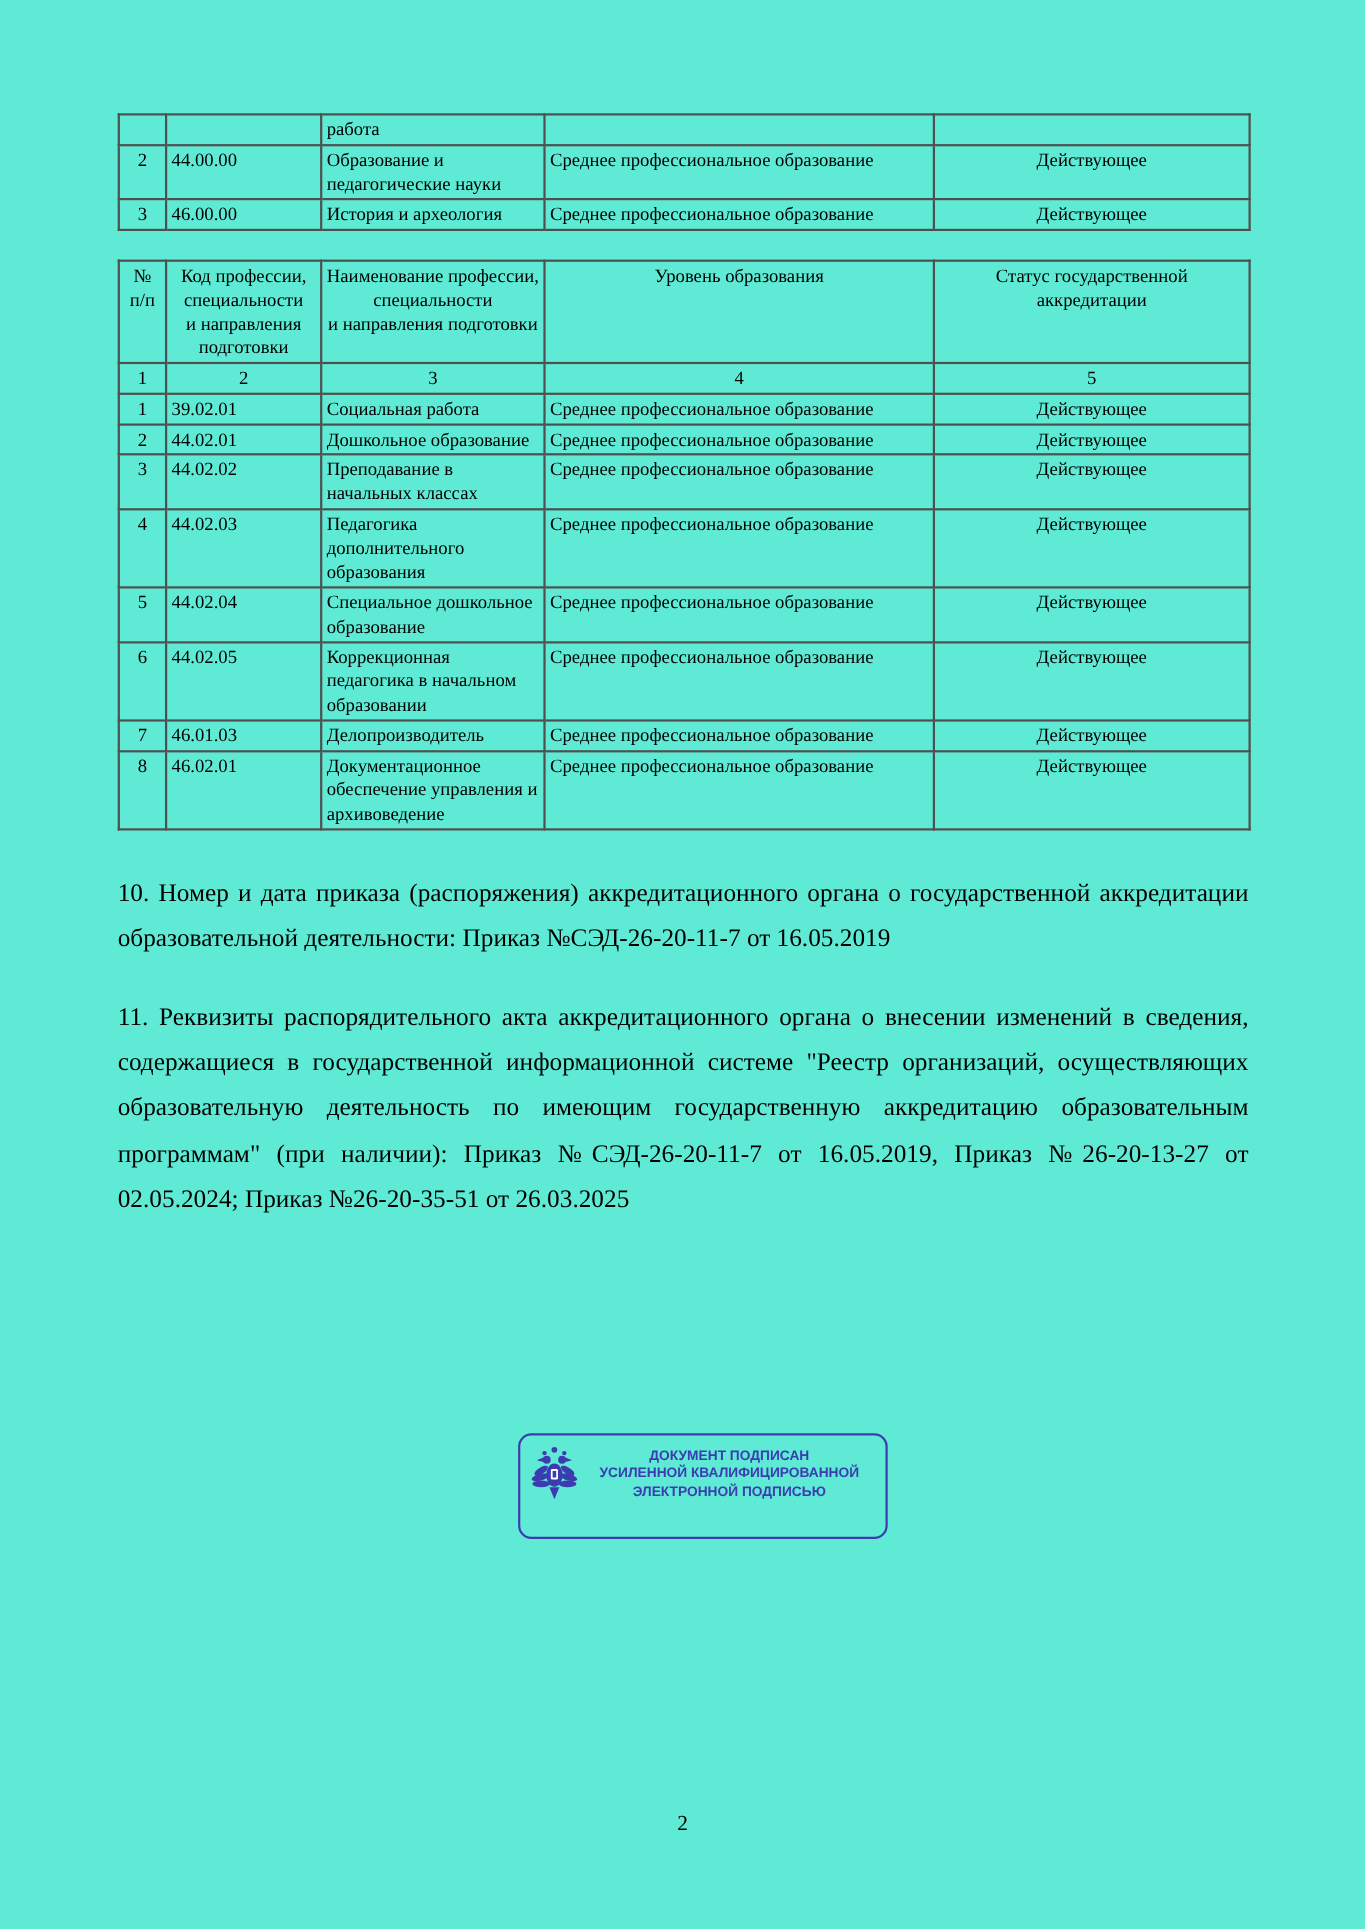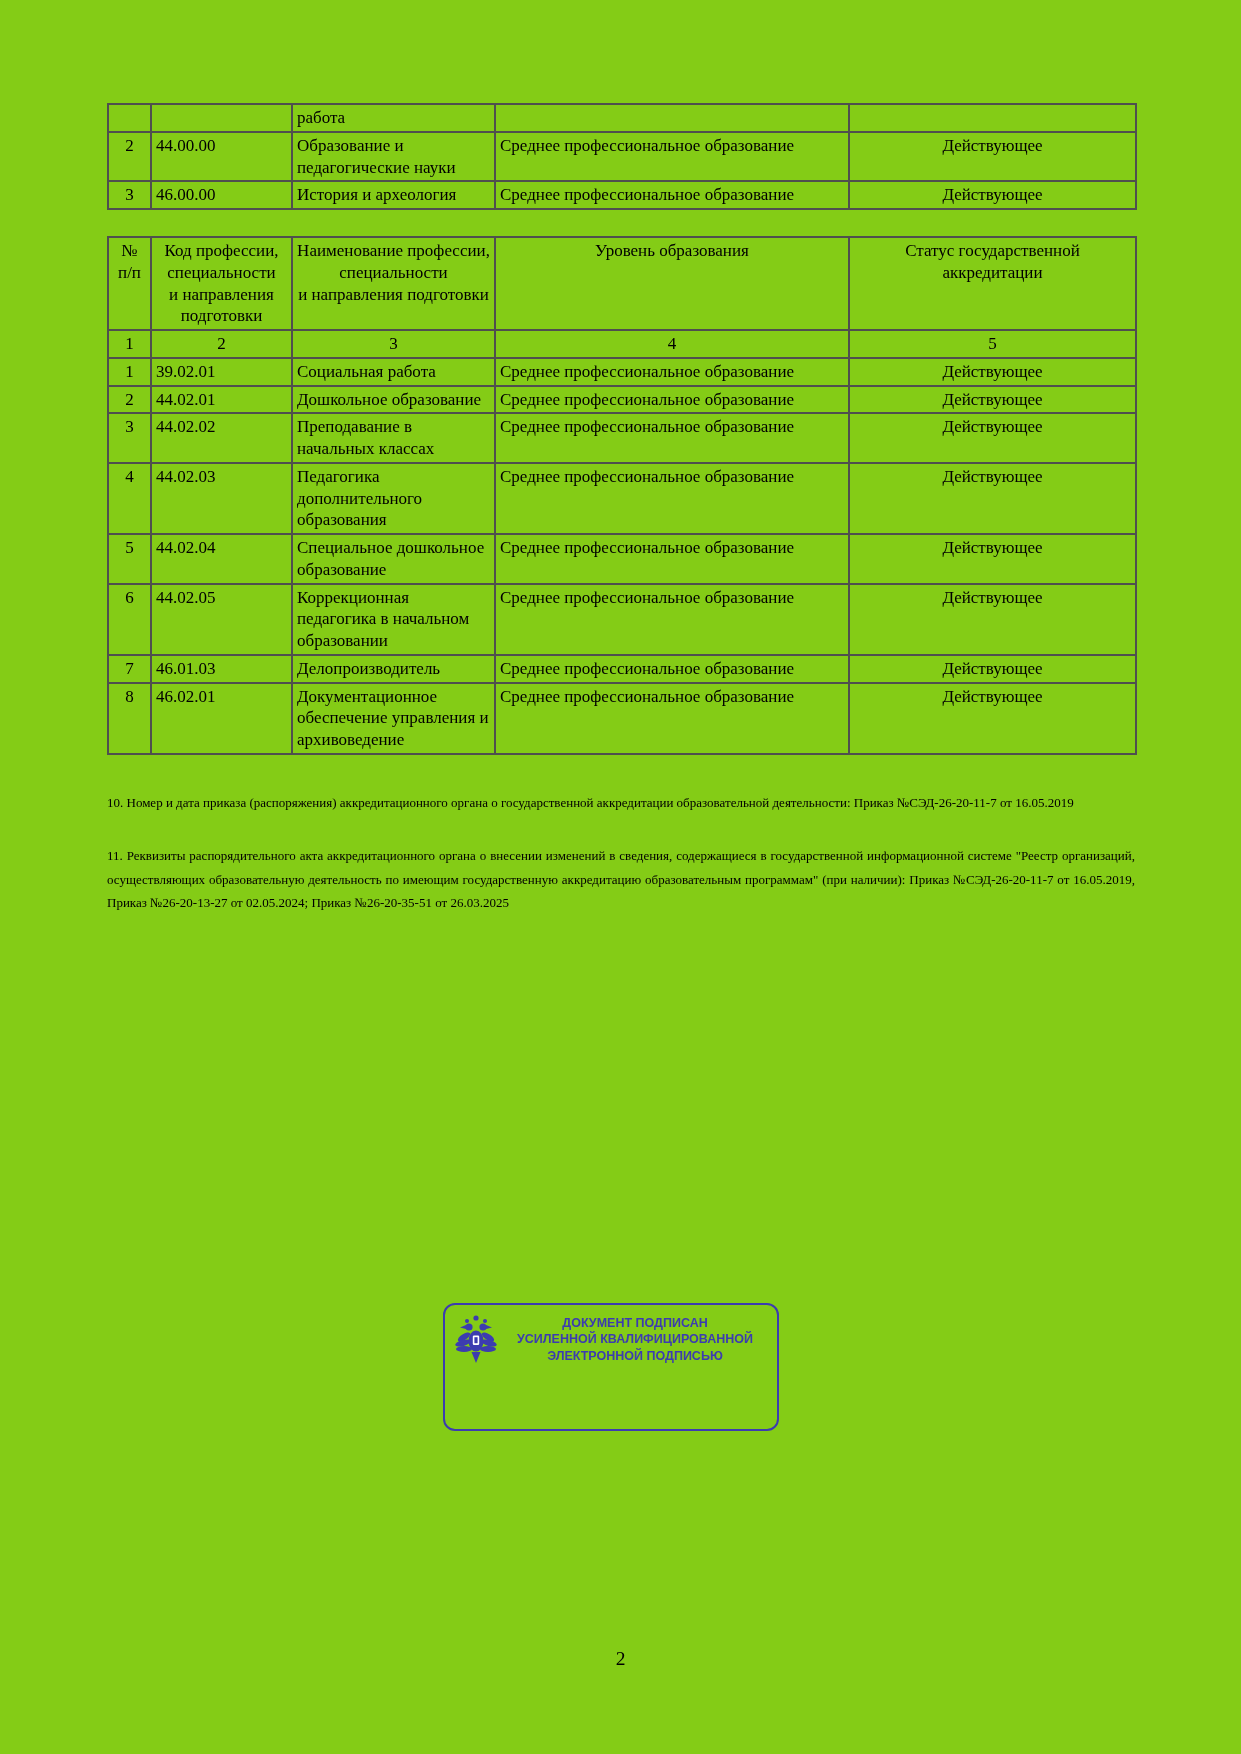--- a/index.html
+++ b/index.html
@@ -1,20 +1,20 @@
 <!DOCTYPE html>
 <html lang="ru"><head>
 <meta charset="utf-8">
 <style>
   * { margin:0; padding:0; box-sizing:border-box; }
   html, body { background:#ffffff; }
   body { font-family:"Liberation Serif", serif; color:#000; }
   .page {
     position:relative; width:1241px; height:1754px;
-    margin:0 auto; background:#84cc16; overflow:hidden;
+    margin:0 auto; background:#5eead4; overflow:hidden;
   }
   .content { padding:103px 106px 0 107px; }
 
   
   table.tbl { border-collapse:collapse; table-layout:fixed; width:1028px; }
   .tbl td, .tbl th {
     border:2px solid #4f4f4f;
     font-size:17px; line-height:1.28;
     font-weight:normal;
     padding:2px 4px 2px 4px;
@@ -28,31 +28,31 @@
   .col5 { width:287px; }
   .ctr  { text-align:center; }
   .pre  { white-space:pre-line; }
   .tbl th { text-align:center; }
 
   .heading { font-size:19.5px; margin-top:30px; }
   table.tbl-main { margin-top:26px; }
 
   
   .para {
-    font-size:13px; line-height:1.8;
+    font-size:23px; line-height:1.8;
     text-align:justify;
   }
   .para-10 { margin-top:36px; }
   .para-11 { margin-top:30px; }
   .para-12 { margin-top:30px; }
 
   
   .stamp {
-    position:absolute; left:443px; top:1303px;
-    width:336px; height:128px;
+    position:absolute; left:471px; top:1303px;
+    width:336px; height:96px;
     border:2px solid #3c3cb0; border-radius:12px;
     color:#3c3cb0;
     font-family:"Liberation Sans", sans-serif;
   }
   .stamp-top { display:flex; padding:7px 8px 0 10px; }
   .stamp-eagle { flex:0 0 46px; padding-top:2px; }
   .stamp-title {
     flex:1; text-align:center;
     font-weight:bold; font-size:12.5px; line-height:1.3;
     padding-top:3px;

